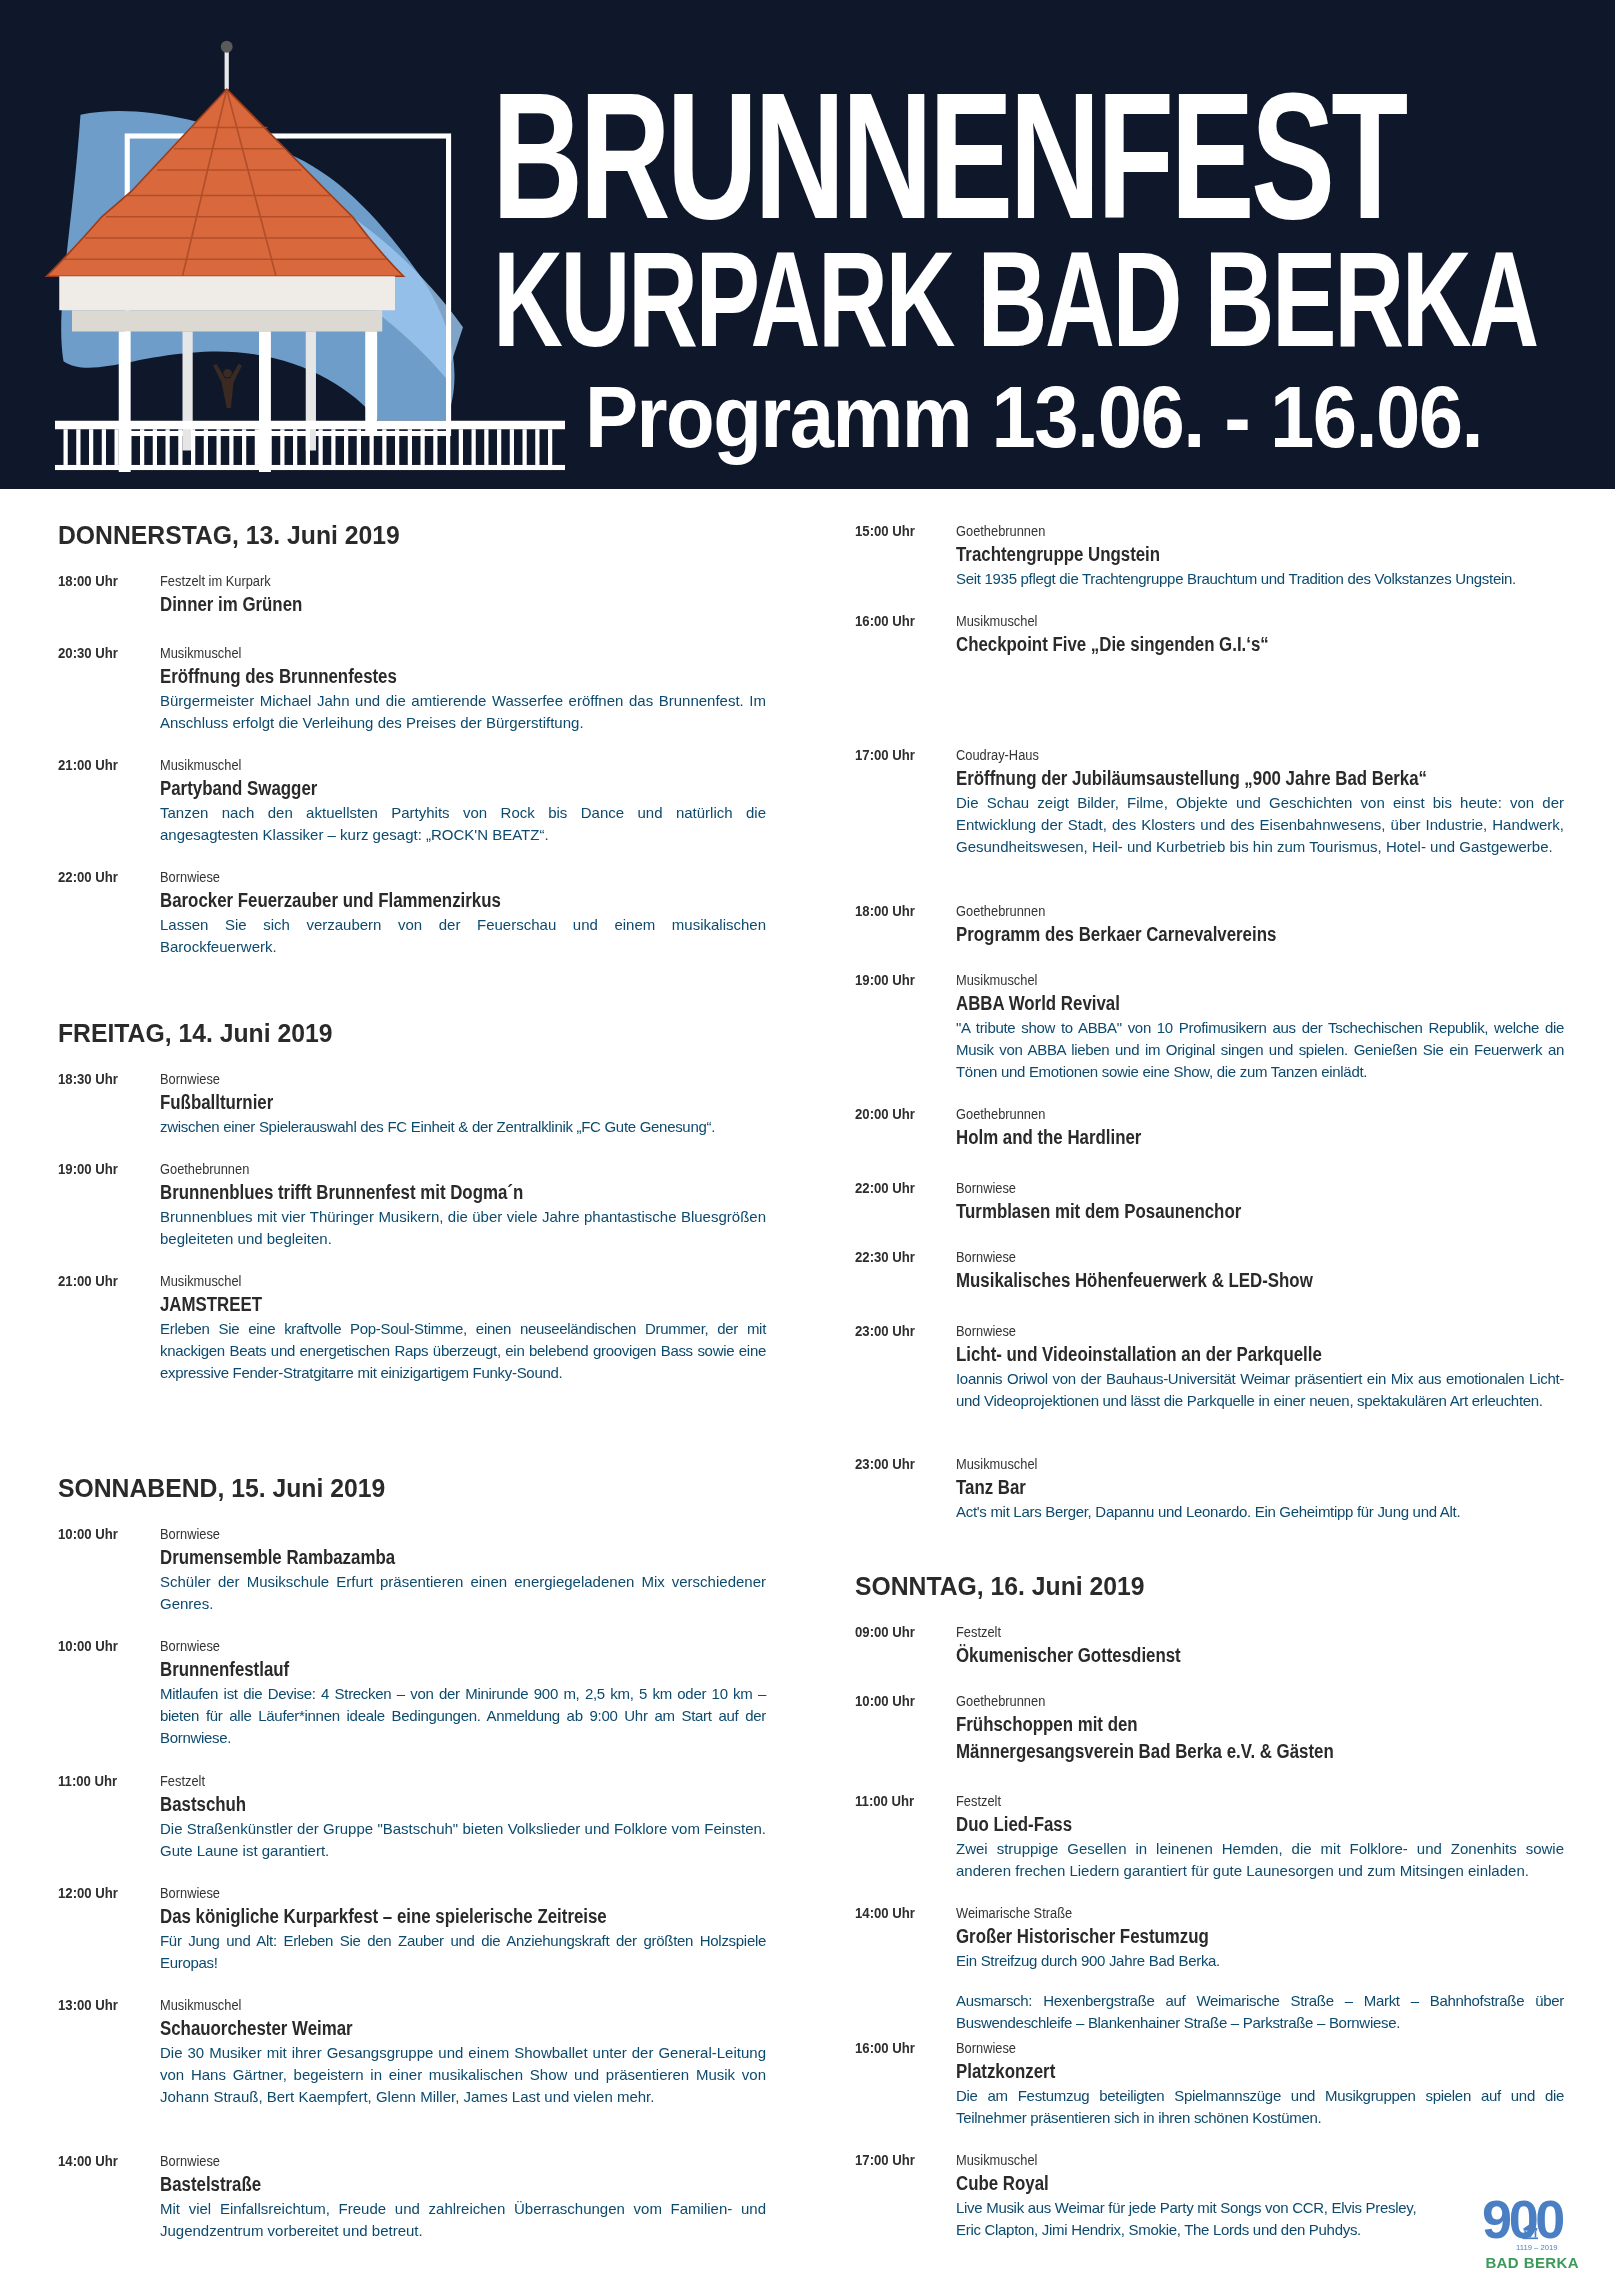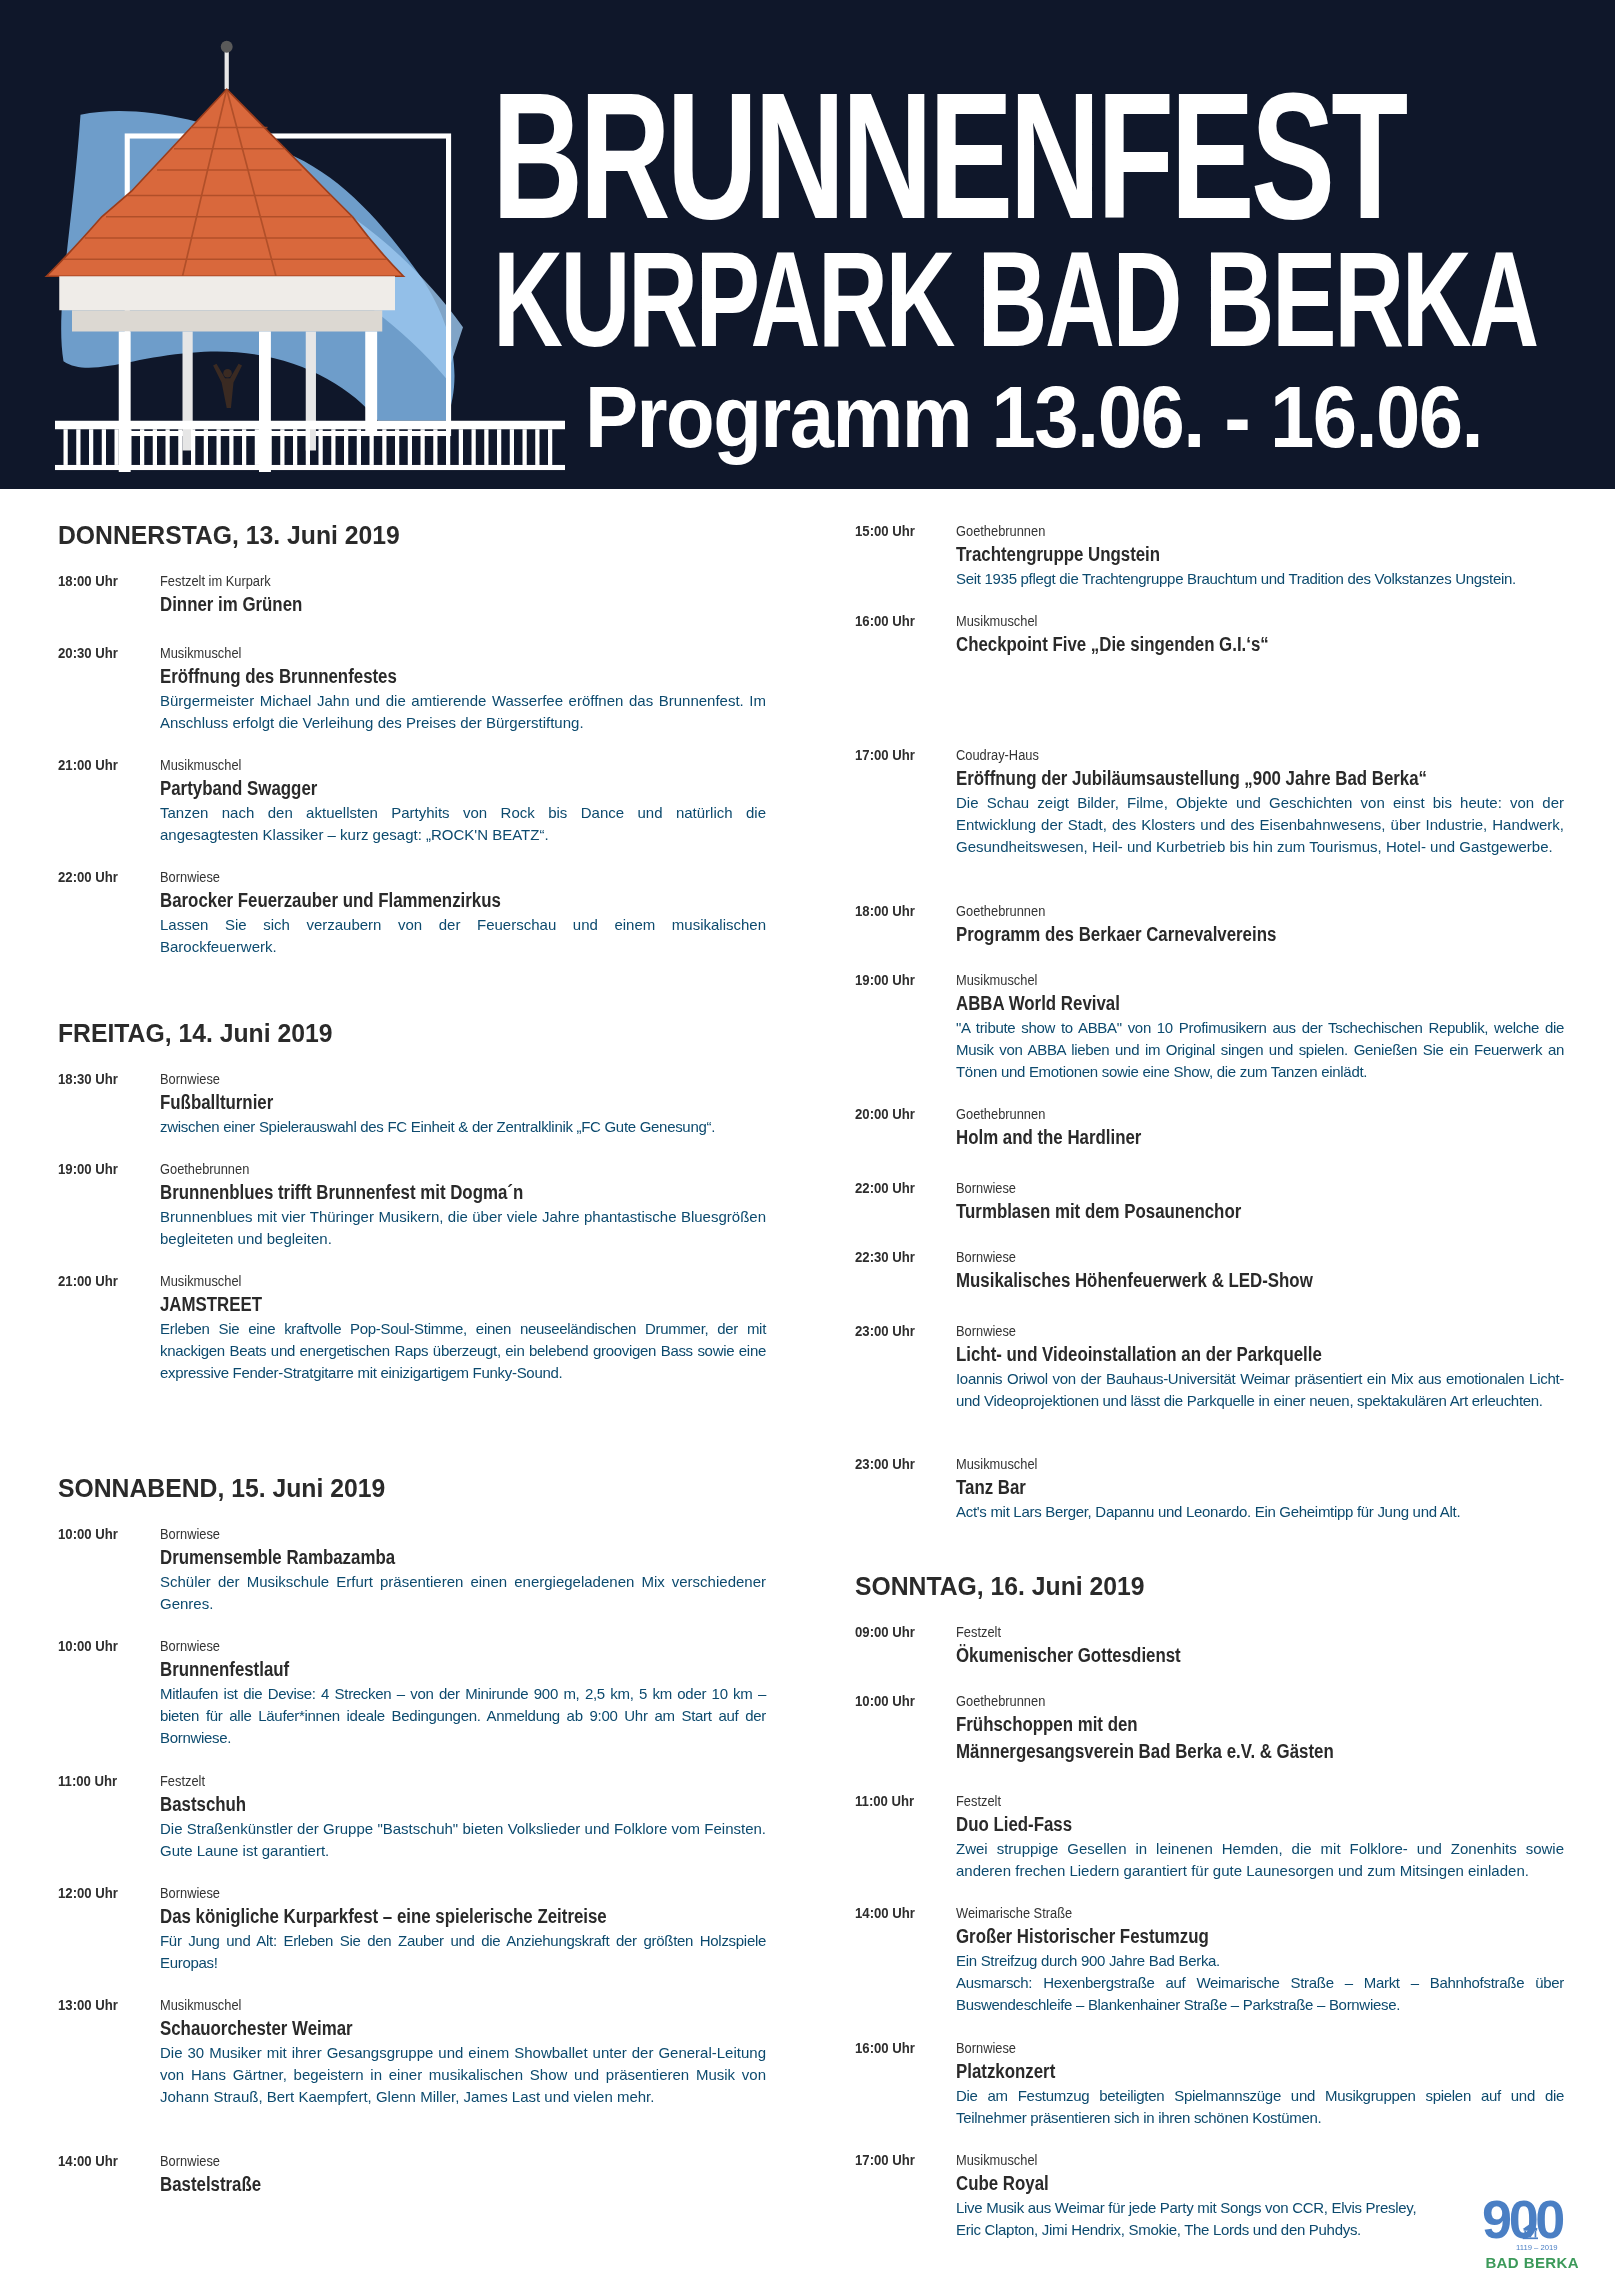--- a/index.html
+++ b/index.html
@@ -251,20 +251,21 @@
       <div class="ev-title">Schauorchester Weimar</div>
       <div class="ev-desc">Die 30 Musiker mit ihrer Gesangsgruppe und einem Showballet unter der General-Leitung von Hans Gärtner, begeistern in einer musikalischen Show und präsentieren Musik von Johann Strauß, Bert Kaempfert, Glenn Miller, James Last und vielen mehr.</div>
     </div>
   </div>
 
   <div class="event" style="position:absolute; top:1663px; left:0; width:708px;">
     <div class="time">14:00 Uhr</div>
     <div class="ev-body">
       <div class="venue">Bornwiese</div>
       <div class="ev-title">Bastelstraße</div>
+      <div class="ev-desc">Mit viel Einfallsreichtum, Freude und zahlreichen Überraschungen vom Familien- und Jugendzentrum vorbereitet und betreut.</div>
     </div>
   </div>
 </div>
 
 <div class="col col-right">
 
   <div class="event" style="position:absolute; top:33px; left:0; width:709px;">
     <div class="time">15:00 Uhr</div>
     <div class="ev-body">
       <div class="venue">Goethebrunnen</div>
@@ -378,21 +379,21 @@
       <div class="ev-desc">Zwei struppige Gesellen in leinenen Hemden, die mit Folklore- und Zonenhits sowie anderen frechen Liedern garantiert für gute Launesorgen und zum Mitsingen einladen.</div>
     </div>
   </div>
 
   <div class="event" style="position:absolute; top:1415px; left:0; width:709px;">
     <div class="time">14:00 Uhr</div>
     <div class="ev-body">
       <div class="venue">Weimarische Straße</div>
       <div class="ev-title">Großer Historischer Festumzug</div>
       <div class="ev-desc narrow">Ein Streifzug durch 900 Jahre Bad Berka.</div>
-      <div class="ev-desc narrow" style="margin-top:0">Ausmarsch:  Hexenbergstraße auf Weimarische Straße – Markt – Bahnhofstraße  über Buswendeschleife – Blankenhainer Straße – Parkstraße – Bornwiese.</div>
+      <div class="ev-desc narrow" style="margin-top:18px">Ausmarsch:  Hexenbergstraße auf Weimarische Straße – Markt – Bahnhofstraße  über Buswendeschleife – Blankenhainer Straße – Parkstraße – Bornwiese.</div>
     </div>
   </div>
 
   <div class="event" style="position:absolute; top:1550px; left:0; width:709px;">
     <div class="time">16:00 Uhr</div>
     <div class="ev-body">
       <div class="venue">Bornwiese</div>
       <div class="ev-title">Platzkonzert</div>
       <div class="ev-desc narrow">Die am Festumzug beteiligten Spielmannszüge und Musikgruppen spielen  auf  und  die Teilnehmer präsentieren sich in ihren schönen Kostümen.</div>
     </div>

